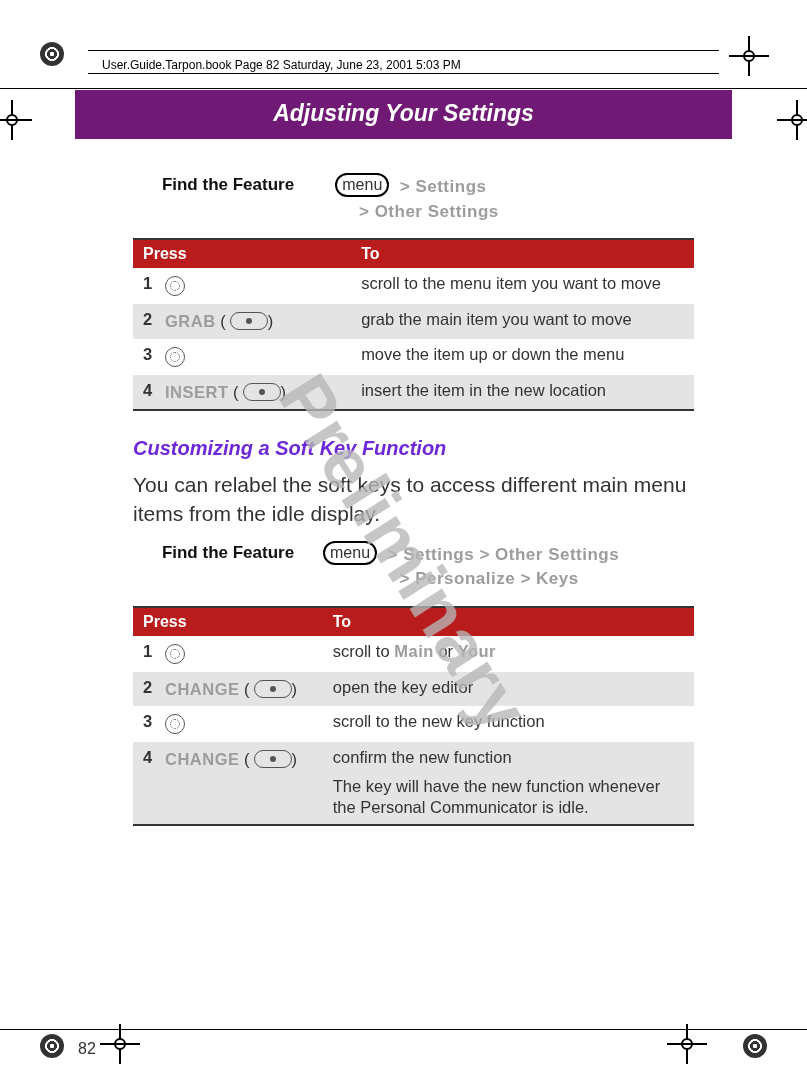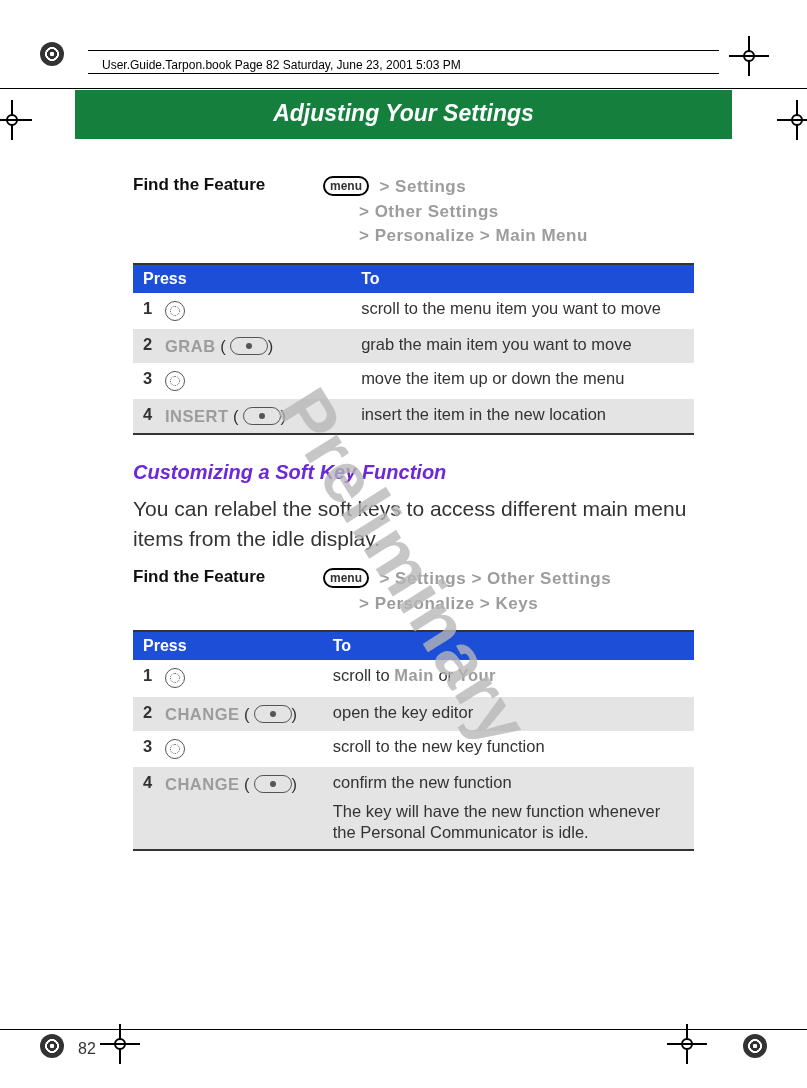--- a/index.html
+++ b/index.html
@@ -33,48 +33,48 @@
   }
   .book-header-box {
     position:absolute; left:88px; top:50px; right:88px; height:24px;
     border-top:1px solid #000; border-bottom:1px solid #000;
   }
   .page {
     position: absolute;
     left: 75px; right: 75px; top: 90px; bottom: 70px;
   }
   .chapter-bar {
-    background: #15803d;
+    background: #701a75;
     color: #fff;
     font-style: italic;
     font-weight: bold;
     font-size: 23px;
     text-align: center;
     padding: 10px 0 12px;
     margin: 0 0 36px 0;
   }
   .content { padding: 0 38px 0 58px; }
-  .ftf-row { display: flex; align-items: flex-start; margin-bottom: 14px; }
+  .ftf-row { display: flex; align-items: flex-start; margin-bottom: 14px; text-align: center; }
   .ftf-label { font-weight: bold; font-size: 17px; color: #111; width: 190px; }
   .menu-btn {
     display: inline-block;
     border: 2px solid #000;
     border-radius: 12px;
-    font-size: 12px;
-    font-weight: bold;
+    font-size: 16px;
+    font-weight: normal;
     padding: 1px 5px 1px 5px;
     position: relative;
     top: -2px;
     margin-right: 6px;
   }
   .nav-path { font-size: 17px; line-height: 1.45; color: #999; }
   .lcd { font-family: "Arial Narrow", Arial, sans-serif; font-weight: bold; letter-spacing: 0.5px; color: #9c9c9c; }
   .steps-table { width: 100%; border-collapse: collapse; margin: 8px 0 26px 0; border-top: 2.5px solid #333; border-bottom: 2.5px solid #333; }
   .steps-table thead th {
-    background: #1d4ed8; color: #fff; font-weight: bold; text-align: left;
+    background: #b91c1c; color: #fff; font-weight: bold; text-align: left;
     font-size: 16px; padding: 5px 10px;
   }
   .steps-table thead th:first-child { width: 205px; }
   .steps-table tbody td {
     font-size: 16.5px; padding: 5px 10px 6px 10px; vertical-align: top;
     color: #333; line-height: 1.28;
   }
   .steps-table tbody tr.shade td { background: #e4e4e4; }
   .steps-table tbody td.num { font-weight: bold; width: 22px; padding-right: 0; }
   .steps-table tbody td.press { white-space: nowrap; }
@@ -142,21 +142,20 @@
   <div class="content" style="position:relative;">
     <div class="watermark">Preliminary</div>
 
     <div class="ftf-row">
       <div class="ftf-label">Find the Feature</div>
       <div>
         <span class="menu-btn">menu</span>
         <span class="nav-path">
           <span class="lcd">&gt; Settings</span><br>
           <span style="margin-left:36px;" class="lcd">&gt; Other Settings</span><br>
-          <span style="margin-left:36px;" class="lcd">&gt; Personalize &gt; Main Menu</span>
         </span>
       </div>
     </div>
 
     <table class="steps-table">
       <thead>
         <tr>
           <th colspan="2">Press</th>
           <th>To</th>
         </tr>

